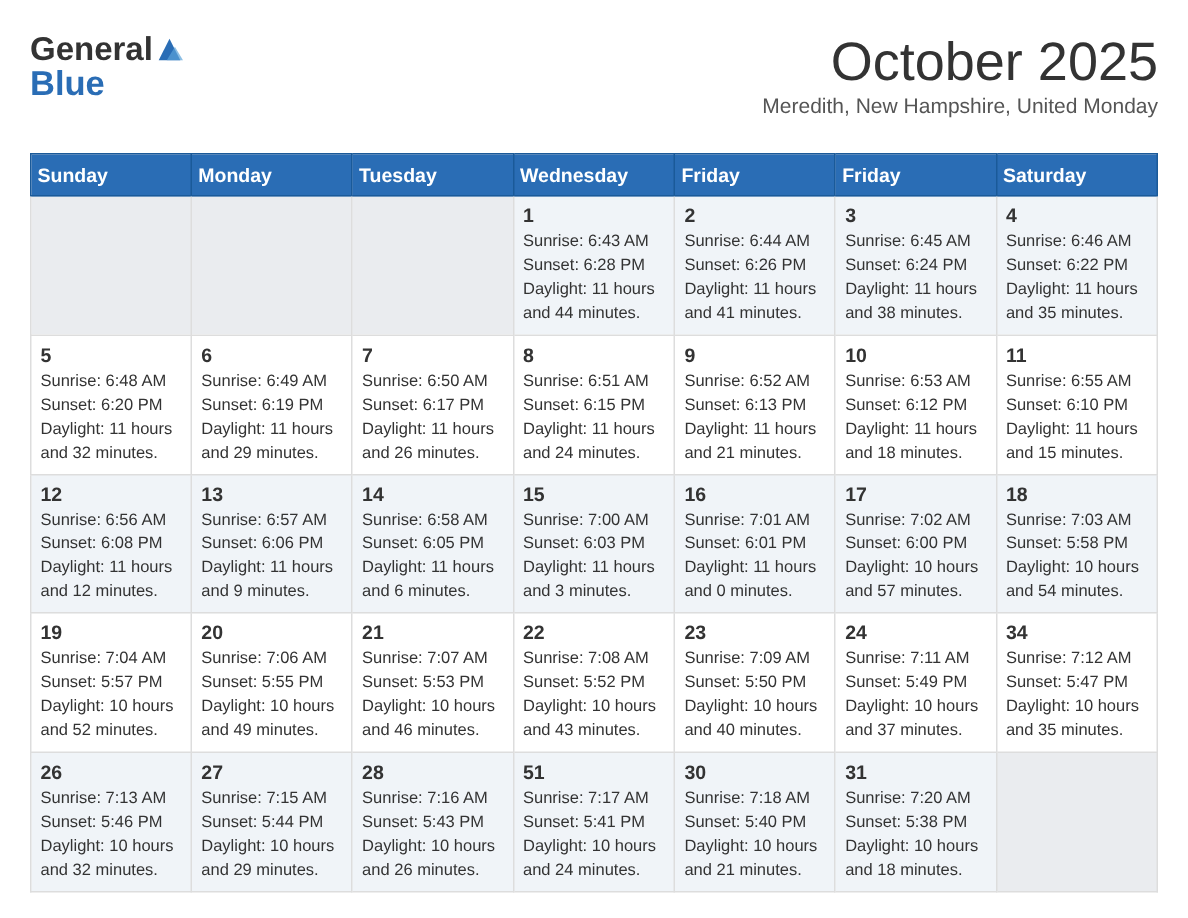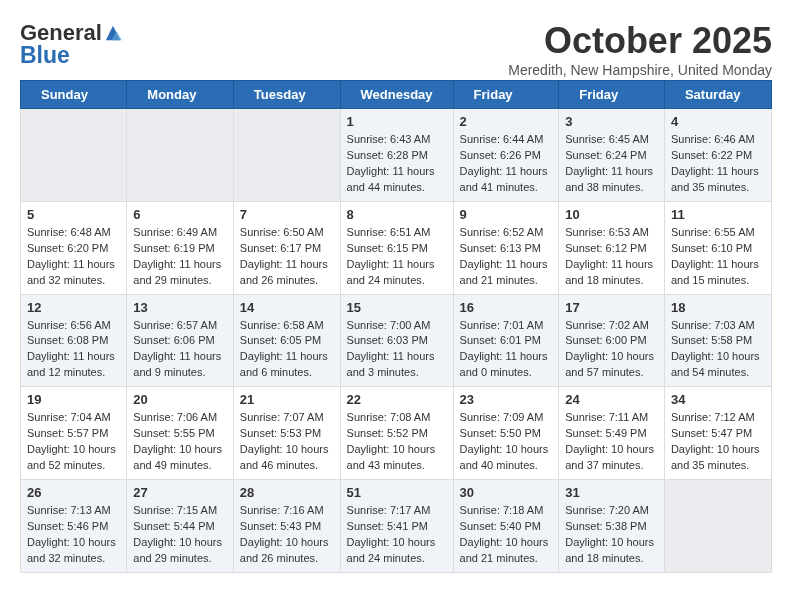--- a/index.html
+++ b/index.html
@@ -7,21 +7,21 @@
       font-family: Arial, sans-serif;
       background: #fff;
       width: 792px;
       min-height: 612px;
       padding: 20px;
     }
     .header {
       display: flex;
       align-items: flex-start;
       justify-content: space-between;
-      margin-bottom: 2px;
+      margin-bottom: 24px;
     }
     .logo {
       display: flex;
       flex-direction: column;
       align-items: flex-start;
     }
     .logo-text {
       display: flex;
       align-items: center;
       font-size: 22px;
@@ -33,36 +33,36 @@
       width: 18px;
       height: 18px;
       margin-left: 2px;
     }
     .title-block {
       text-align: right;
     }
     .month-year {
       font-size: 36px;
       color: #333;
-      font-weight: bold;
+      font-weight: normal;
     }
     .location {
       font-size: 14px;
       color: #555;
     }
     .calendar {
       width: 100%;
       border-collapse: collapse;
       border: 1px solid #ccc;
     }
     .calendar th {
       background-color: #2a6db5;
       color: #fff;
       text-align: left;
-      padding: 6px 20px;
+      padding: 6px 4px;
       font-size: 13px;
       border: 1px solid #1a5a99;
     }
     .calendar td {
       vertical-align: top;
       padding: 5px 6px;
       border: 1px solid #ddd;
       width: 108px;
       min-height: 80px;
       font-size: 11px;

